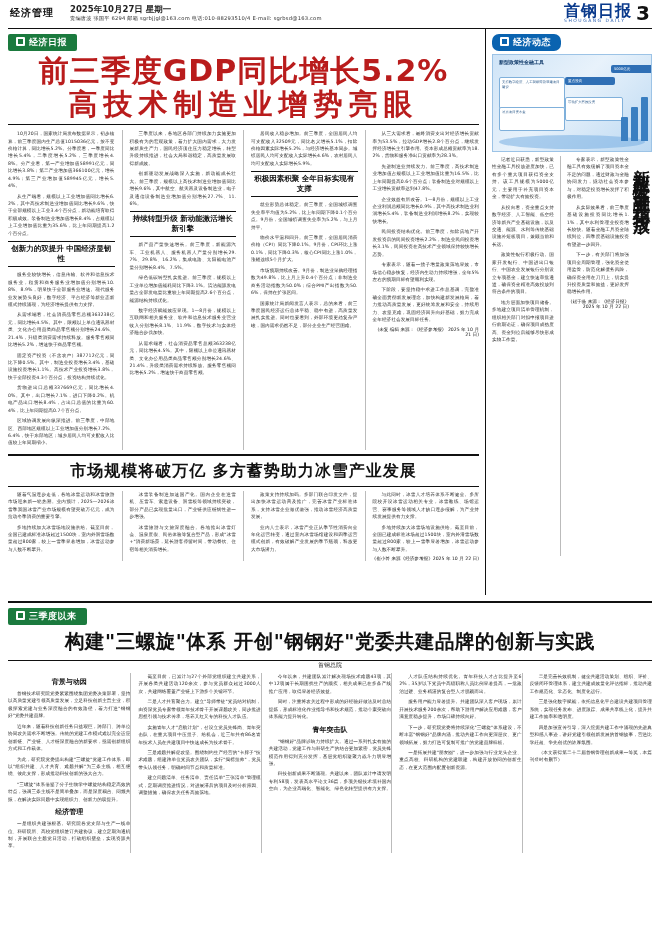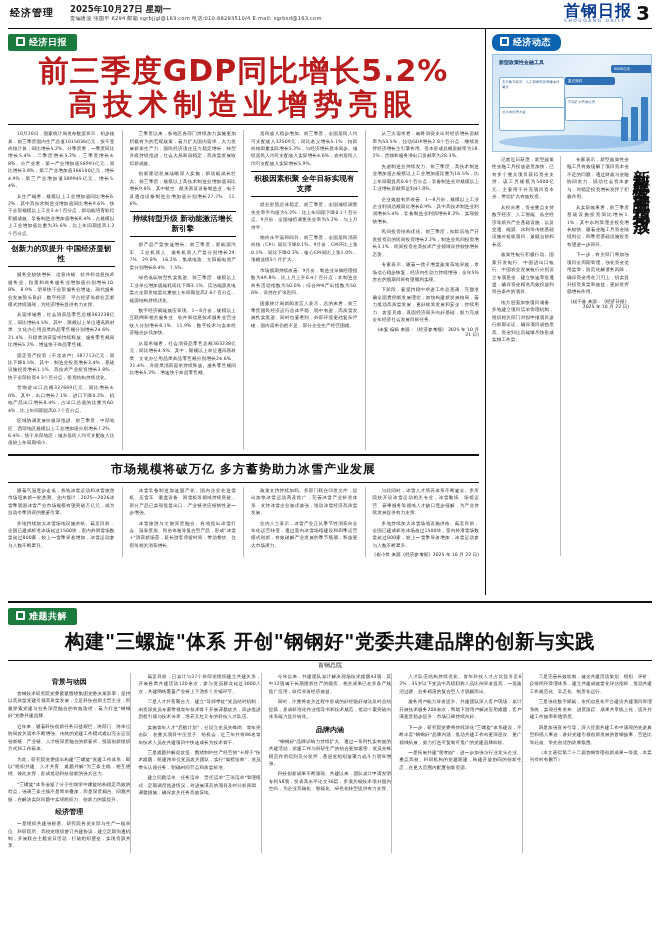--- a/index.html
+++ b/index.html
@@ -179,21 +179,21 @@
     border-top: 1px solid #111;
     border-bottom: 1px solid #111;
     padding: 2px 0;
     margin: 4px 0 4px 0;
   }
 
   
   .midline {
     font-family: "DejaVu Sans", sans-serif;
     font-weight: bold;
-    font-size: 12px;
+    font-size: 16px;
     text-align: center;
     letter-spacing: 1px;
     margin: 5px 0 4px 0;
   }
 
   
   .vhead {
     writing-mode: vertical-rl;
     text-orientation: upright;
     font-family: "DejaVu Sans", sans-serif;
@@ -455,21 +455,21 @@
       </div>
     </div>
 
   </div>
 
   <div class="bottomzone">
     <div class="rule-thick"></div>
 
     <div class="tagbar">
       <div class="tag green2">
-        <span class="tag-ico"></span><span>难题共解</span>
+        <span class="tag-ico"></span><span>三季度以来</span>
       </div>
     </div>
 
     <div class="big-headline">构建"三螺旋"体系  开创"钢钢好"党委共建品牌的创新与实践</div>
     <div class="rule-thin"></div>
     <div class="byline">首钢总院</div>
 
     <div class="cols5">
 
       <div>
@@ -494,21 +494,21 @@
           <p>三是难题共解促攻坚。围绕制约生产经营的"卡脖子"技术难题，组建跨单位党员攻关团队，实行"揭榜挂帅"，党员带头认领任务，明确时间节点和质量标准。</p>
           <p>建立问题清单、任务清单、责任清单"三张清单"管理模式，定期调度推进情况，对进展滞后的项目及时分析原因、调整措施，确保攻关任务高效落地。</p>
         </div>
       </div>
 
       <div class="coldiv" style="padding-left:7px">
         <div class="txt">
           <p>今年以来，共建团队累计解决现场技术难题43项，其中12项属于长期困扰生产的顽疾，相关成果已在多条产线推广应用，取得显著经济效益。</p>
           <p>同时，注重将攻关过程中形成的好经验好做法及时总结提炼，形成标准化作业指导书和技术规范，推动个案突破向体系能力提升转化。</p>
         </div>
-        <div class="center-sub">品牌内涵</div>
+        <div class="center-sub">青年突击队</div>
         <div class="txt">
           <p>"钢钢好"品牌影响力持续扩大。通过一系列扎实有效的共建活动，党建工作与科研生产的结合更加紧密，党员先锋模范作用得到充分发挥，基层党组织凝聚力战斗力明显增强。</p>
           <p>科技创新成果不断涌现。共建以来，团队累计申请发明专利58项，发表高水平论文36篇，多项关键技术填补国内空白，为企业高端化、智能化、绿色化转型提供有力支撑。</p>
         </div>
       </div>
 
       <div class="coldiv" style="padding-left:7px">
         <div class="txt">
           <p>人才队伍结构持续优化。青年科技人才占比提升至62%，35岁以下党员中高级职称人员比例显著提高，一批政治过硬、业务精湛的复合型人才脱颖而出。</p>
           <p>服务用户能力显著提升。共建团队深入客户现场，累计开展技术服务200余次，帮助下游用户解决应用难题，客户满意度稳步提升，市场口碑持续向好。</p>

